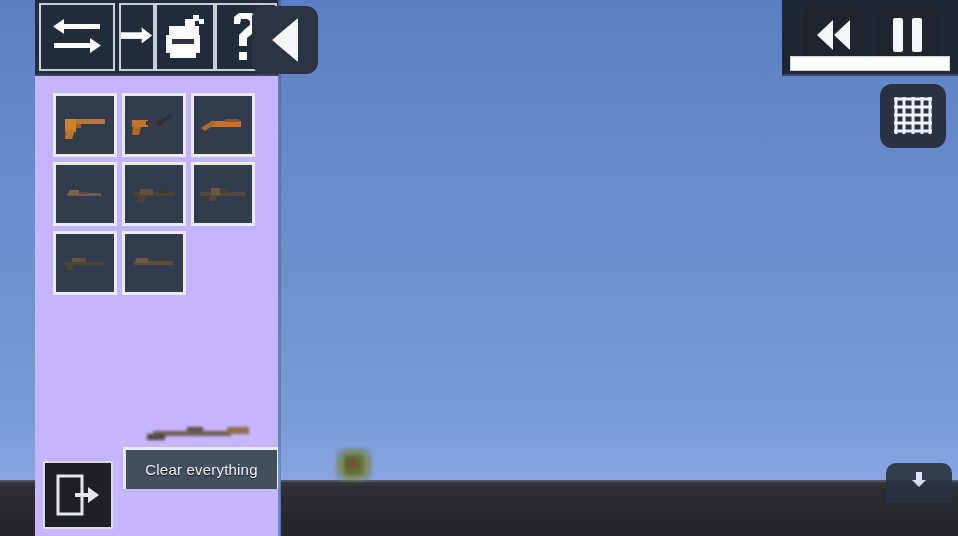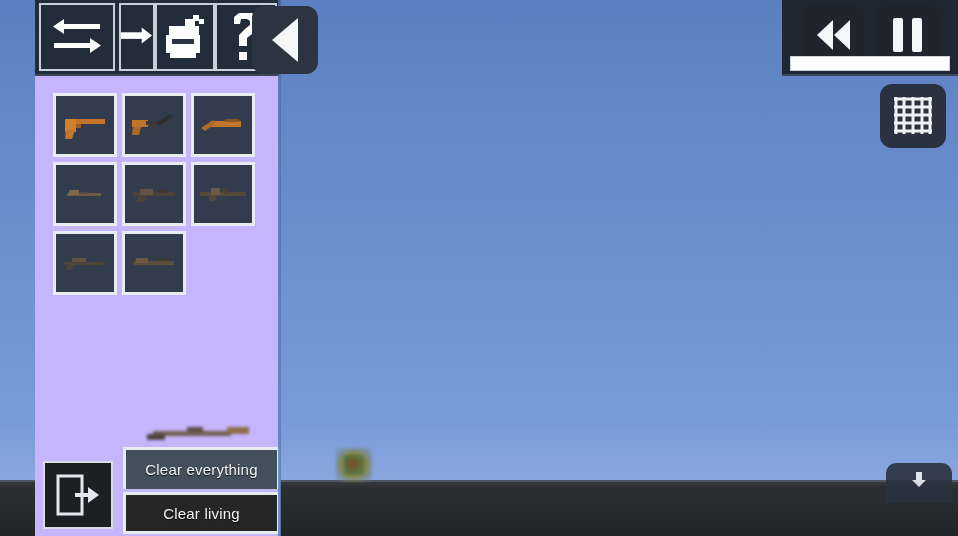--- a/index.html
+++ b/index.html
@@ -226,23 +226,20 @@
       <svg width="46" height="44" viewBox="0 0 46 44">
         <rect x="3" y="3" width="24" height="38" fill="none" stroke="#e4e8ee" stroke-width="3"></rect>
         <rect x="20" y="20" width="16" height="4" fill="#e4e8ee"></rect>
         <polygon points="33,14 33,30 44,22" fill="#e4e8ee"></polygon>
       </svg>
     </div>
 
     <div class="clear-wrap">
       <div class="clear-btn clear-everything">
         <span>Clear everything</span>
-      </div>
-      <div class="clear-btn clear-living">
-        <span>Clear living</span>
       </div>
     </div>
 
     <div class="sidebar-edge"></div>
   </div>
 
   <div class="rbtn back-btn">
     <div class="tri-left"></div>
   </div>
 

